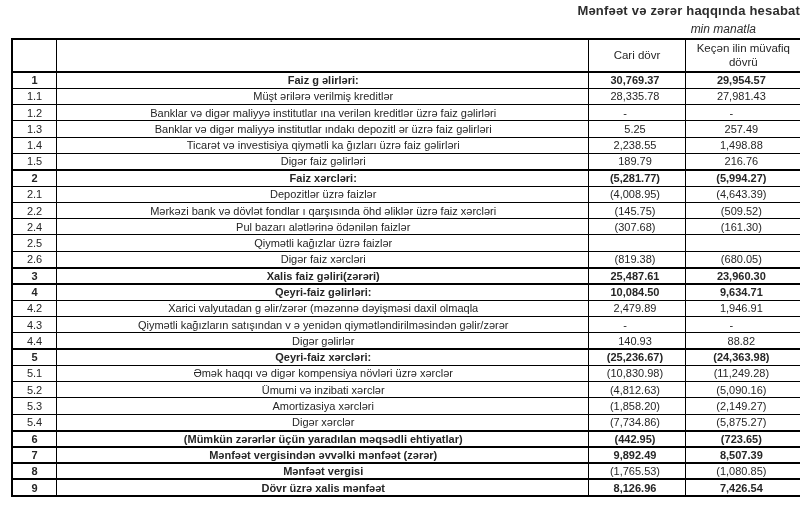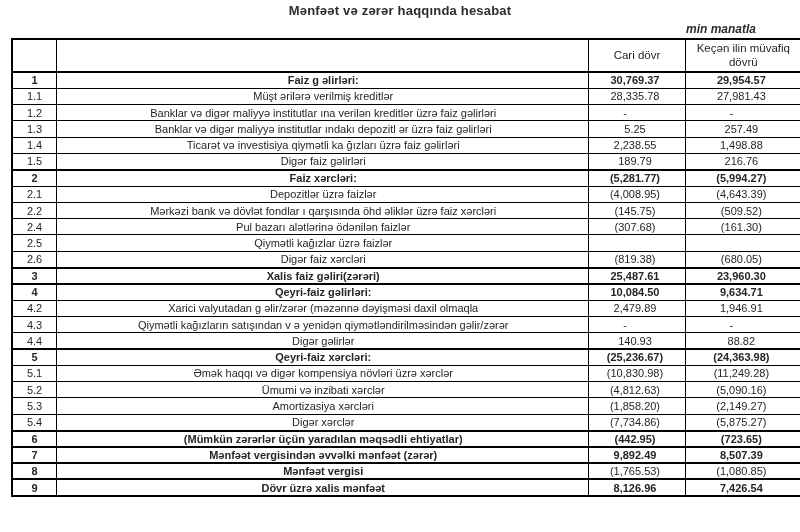--- a/index.html
+++ b/index.html
@@ -6,26 +6,26 @@
   html, body {
     width: 800px; height: 532px;
     background: #ffffff;
     font-family: "Liberation Sans", sans-serif;
     color: #222222;
     overflow: hidden;
   }
   .page { position: relative; width: 800px; height: 532px; }
   .title {
     position: absolute; top: 3px; left: 0; width: 100%;
-    text-align: center; font-size: 13px; font-weight: bold; color: #2d2d2d;
+    text-align: right; font-size: 13px; font-weight: bold; color: #2d2d2d;
     letter-spacing: 0.2px;
   }
   .unit-note {
     position: absolute; top: 22px; right: 44px;
-    font-size: 12px; font-weight: bold; font-style: italic; color: #2d2d2d;
+    font-size: 12px; font-weight: normal; font-style: italic; color: #2d2d2d;
   }
   table.report {
     position: absolute; top: 38px; left: 11px;
     width: 792px;
     border-collapse: collapse;
     table-layout: fixed;
     border: 2px solid #000;
   }
   table.report th, table.report td {
     border: 1px solid #000;

